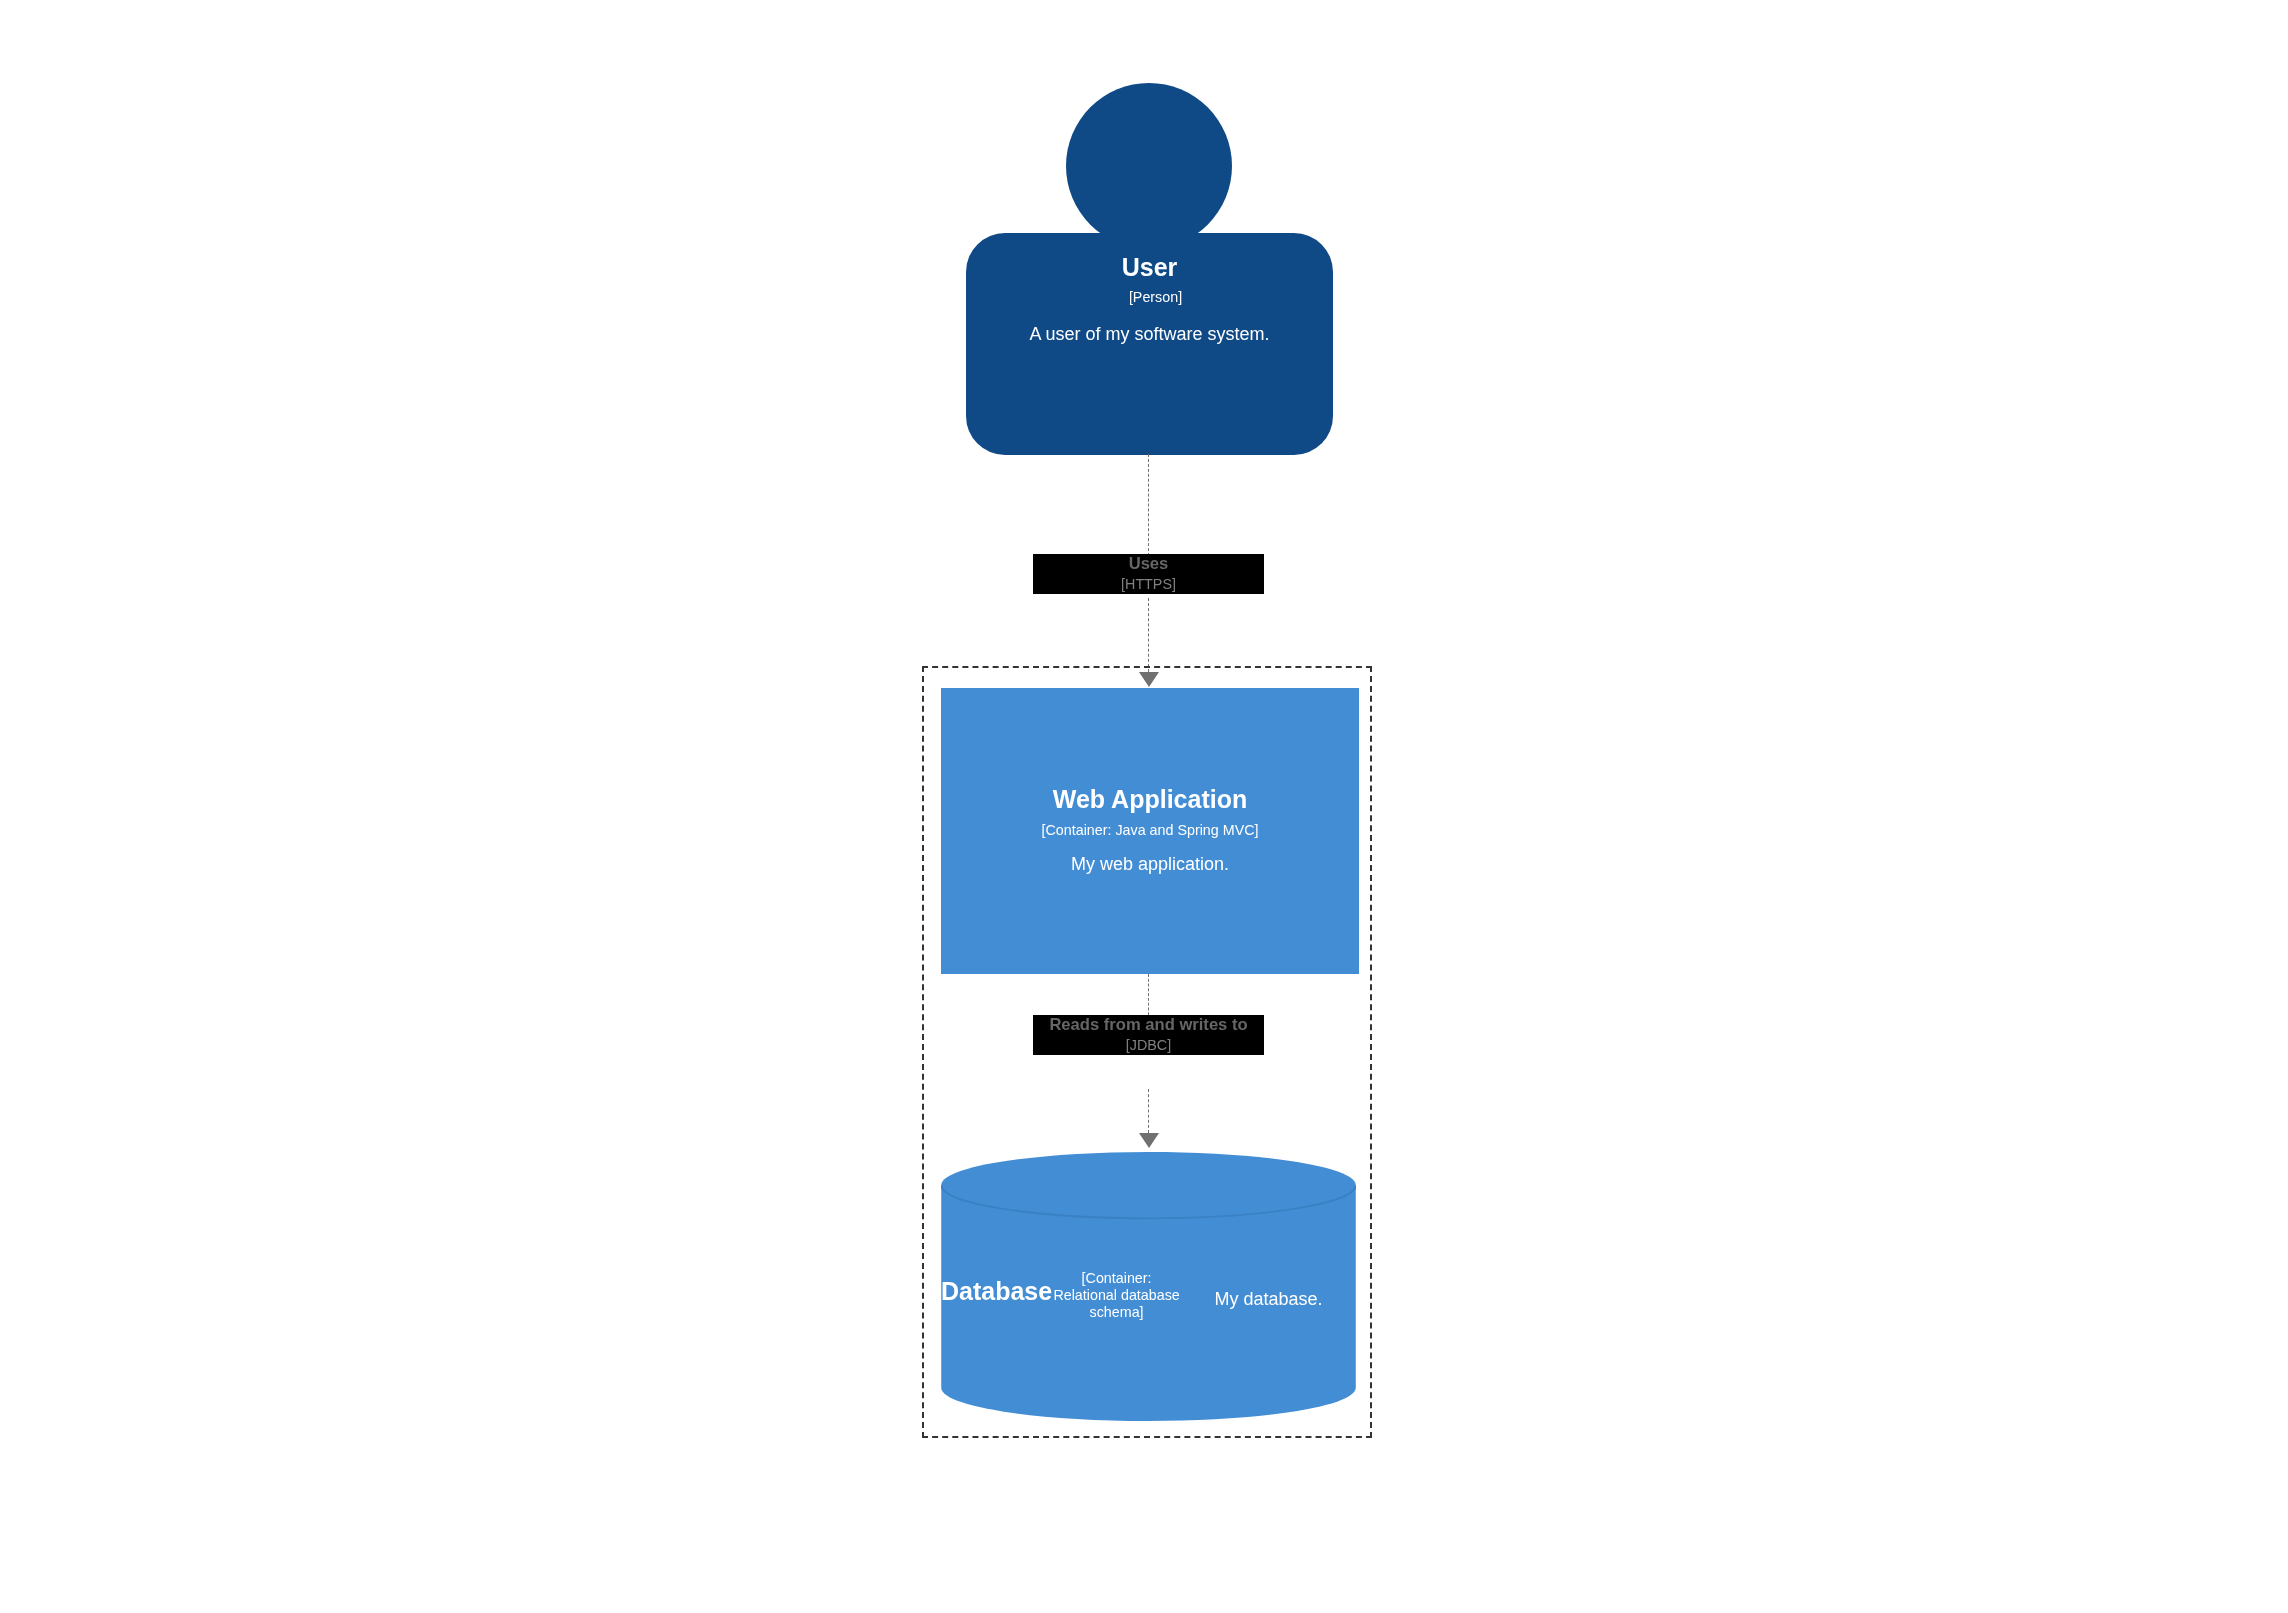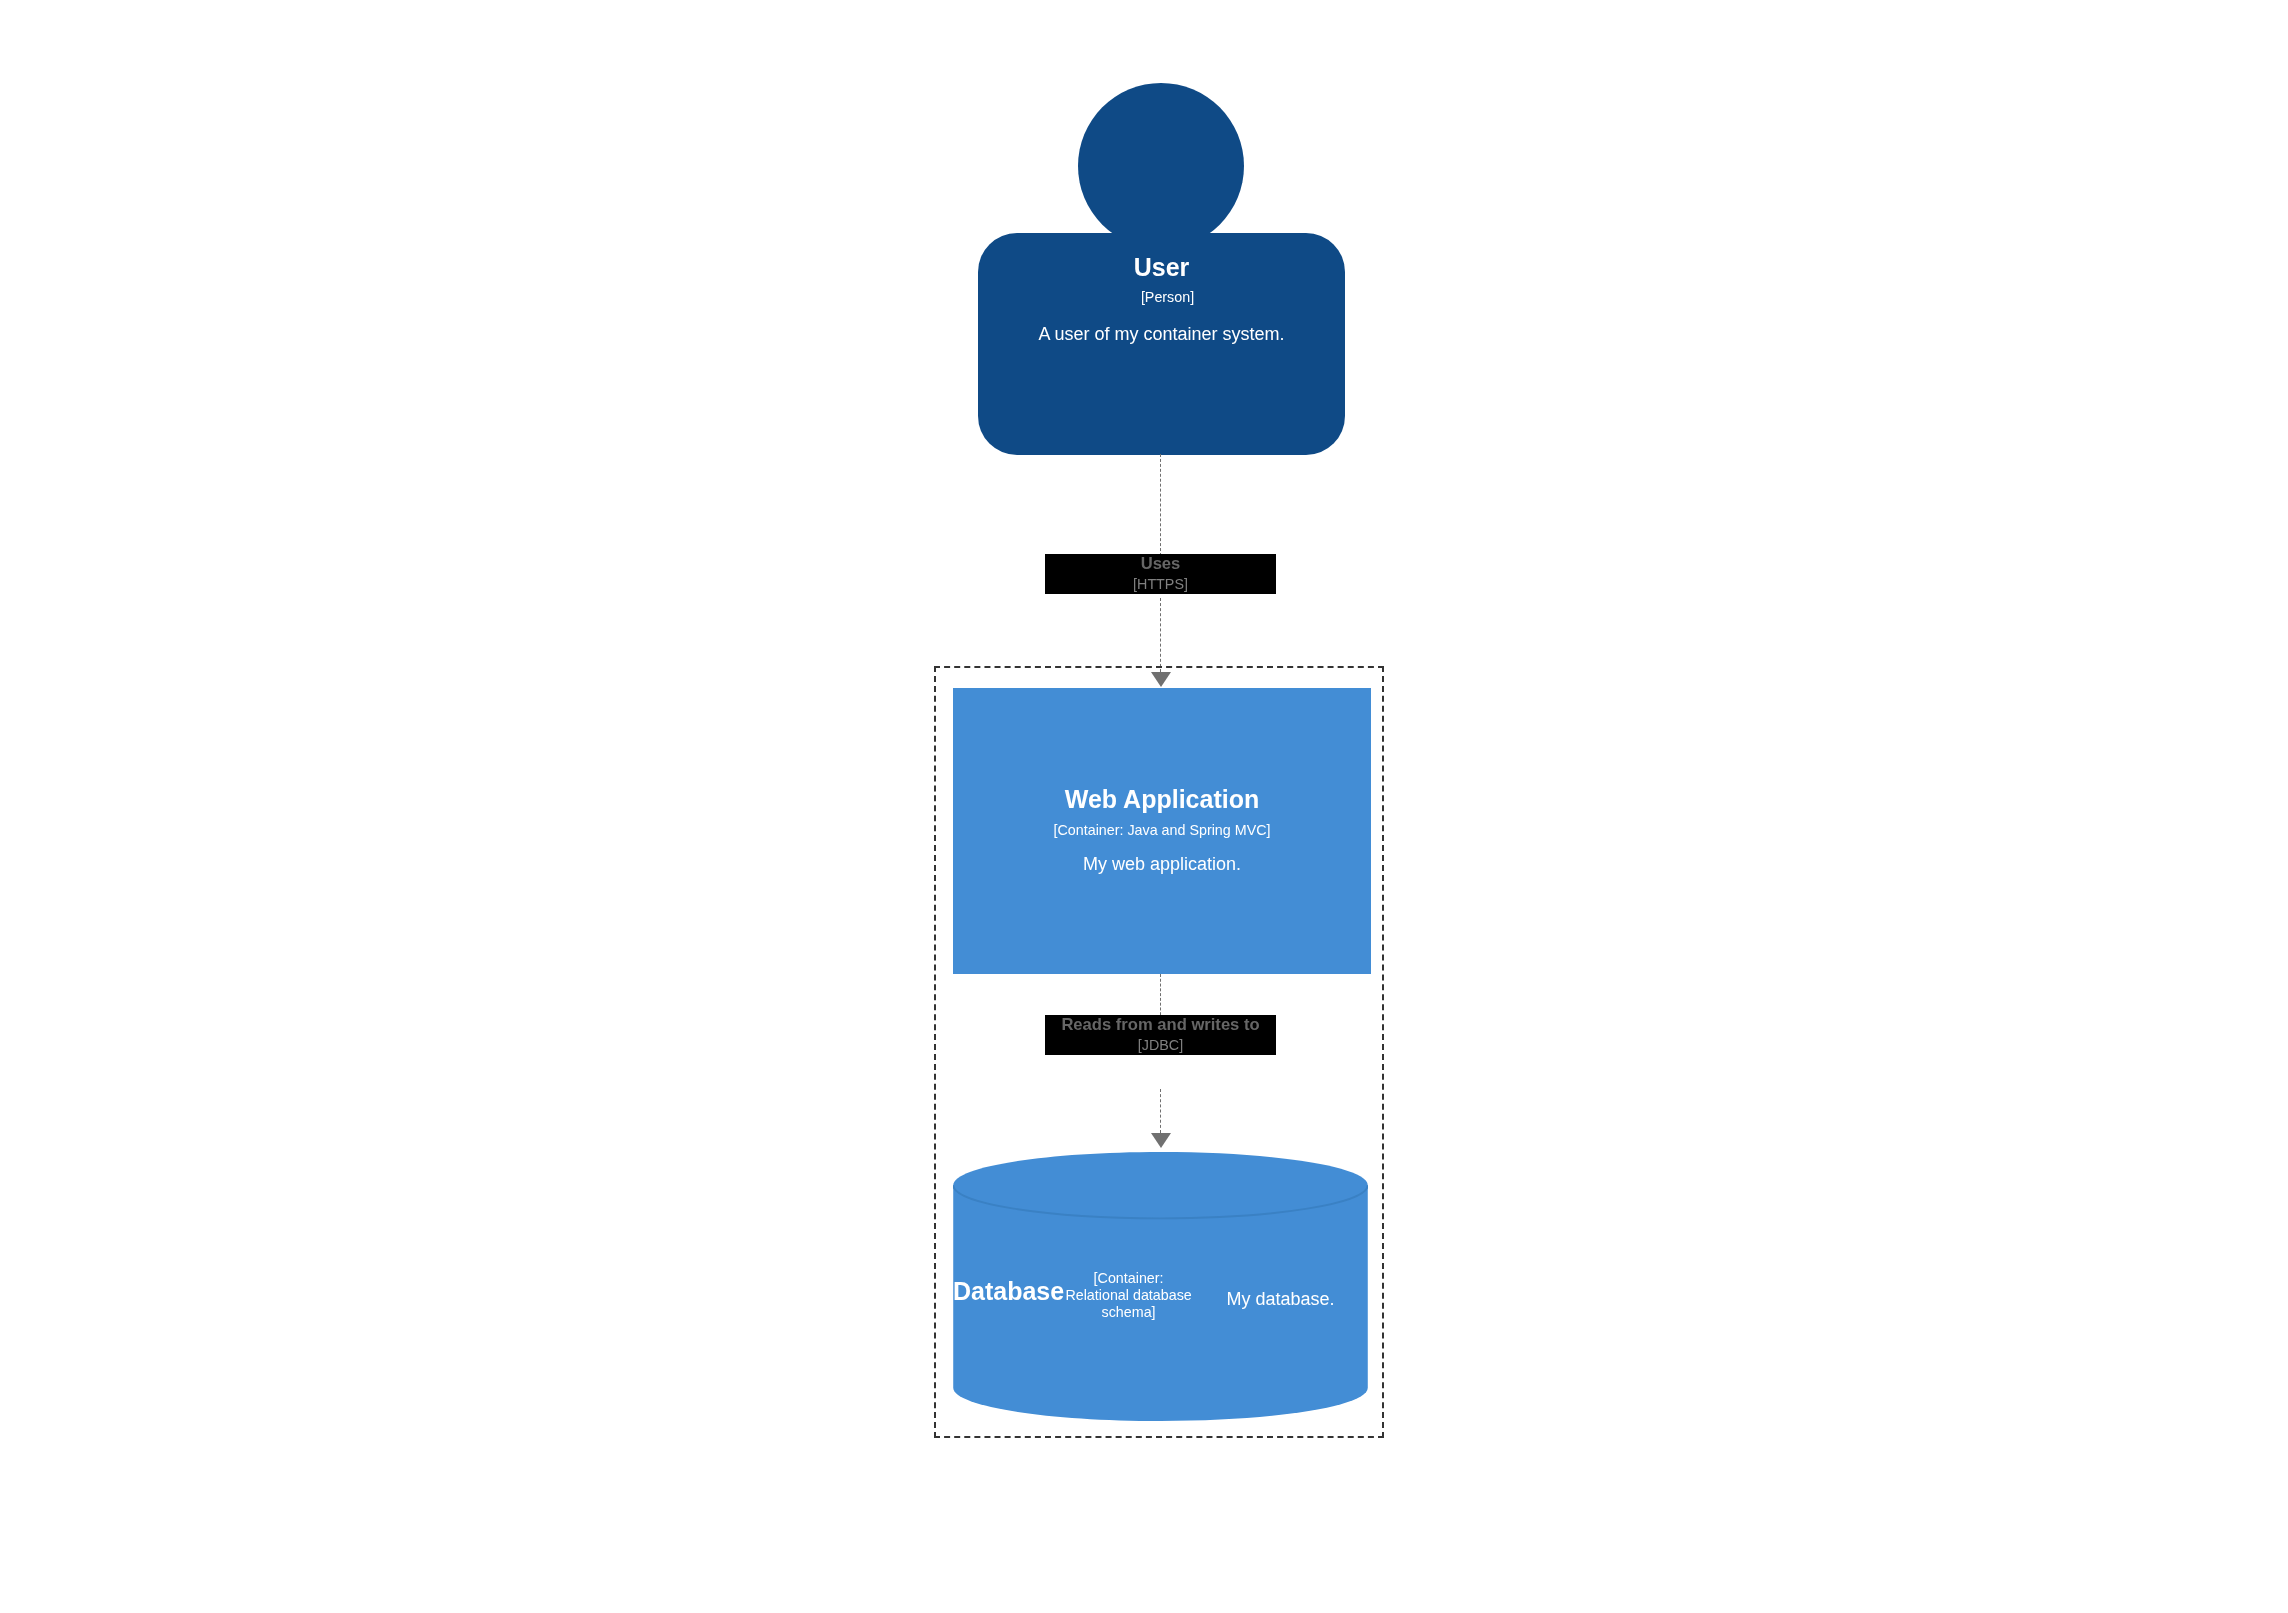--- a/index.html
+++ b/index.html
@@ -12,21 +12,21 @@
     font-family: "Liberation Sans", sans-serif;
     width: 2289px;
     height: 1613px;
     position: relative;
     overflow: hidden;
     -webkit-font-smoothing: antialiased;
   }
 
   #canvas {
     position: absolute;
-    left: 16px;
+    left: 4px;
     top: 0;
     width: 1859px;
     height: 1613px;
   }
 
   
   .person {
     position: absolute;
     left: 962px;
     top: 83px;
@@ -241,21 +241,21 @@
 </head>
 <body>
 
 <div id="canvas">
 
   <div class="person">
     <div class="person-head"></div>
     <div class="person-body">
       <div class="person-name">User</div>
       <div class="person-type">[Person]</div>
-      <div class="person-desc">A user of my container system.</div>
+      <div class="person-desc">A user of my software system.</div>
     </div>
   </div>
 
   <div class="rel">
     <div class="rel-line" style="left:1144px; top:454px; height:102px;"></div>
     <div class="rel-label" style="left:1029px; top:554px; width:231px;">
       <div class="rel-desc">Uses</div>
       <div class="rel-tech">[HTTPS]</div>
     </div>
     <div class="rel-line" style="left:1144px; top:598px; height:74px;"></div>

